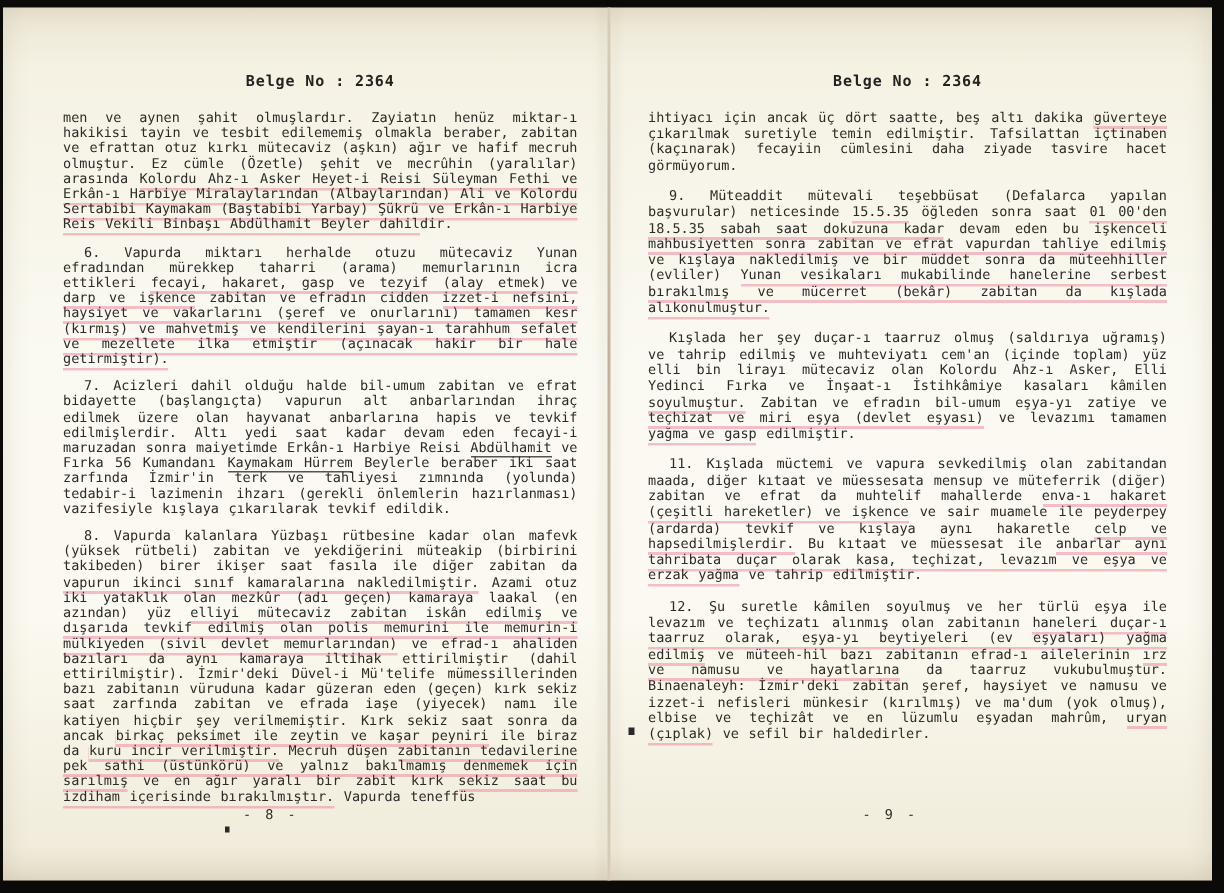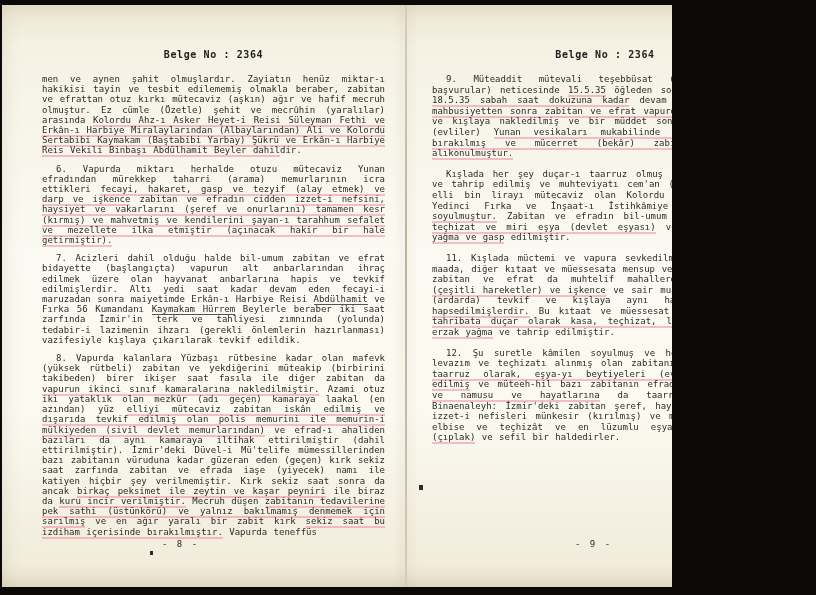--- a/index.html
+++ b/index.html
@@ -1,18 +1,18 @@
 <!DOCTYPE html>
 <html><head>
 <meta charset="utf-8">
 <style>
   html, body { margin: 0; padding: 0; background: #0b0a08; }
   .scan {
     position: relative;
-    width: 672px; height: 595px;
+    width: 816px; height: 595px;
     background: #0b0a08;
     overflow: hidden;
     font-family: "DejaVu Sans Mono", "Liberation Mono", monospace;
   }
   .spread {
     position: absolute; left: 2px; top: 5px;
     width: 806px; height: 582px;
     background: linear-gradient(180deg,
       #ece6d2 0%, #f5f2e4 7%, #fbfaf2 42%, #fbf9f0 70%, #f1ecdb 96%, #e7e1cc 100%);
     display: flex;
@@ -77,20 +77,21 @@
         <p>8. Vapurda kalanlara Yüzbaşı rütbesine kadar olan mafevk (yüksek rütbeli) zabitan ve yekdiğerini müteakip (birbirini takibeden) birer ikişer saat fasıla ile diğer zabitan da <span class="u">vapurun ikinci sınıf kamaralarına nakledilmiştir.</span> Azami otuz iki yataklık olan mezkûr (adı geçen) kamaraya laakal (en azından) yüz <span class="u">elliyi mütecaviz zabitan iskân edilmiş ve dışarıda tevkif edilmiş olan polis memurini ile memurin-i mülkiyeden (sivil devlet memurlarından)</span> ve efrad-ı ahaliden bazıları da aynı kamaraya iltihak ettirilmiştir (dahil ettirilmiştir). İzmir'deki Düvel-i Mü'telife mümessillerinden bazı zabitanın vüruduna kadar güzeran eden (geçen) kırk sekiz saat zarfında zabitan ve efrada iaşe (yiyecek) namı ile katiyen hiçbir şey verilmemiştir. Kırk sekiz saat sonra da ancak <span class="u">birkaç peksimet ile zeytin ve kaşar peyniri</span> ile biraz da <span class="u">kuru incir verilmiştir.</span> Mecruh düşen <span class="u">zabitanın tedavilerine pek sathi (üstünkörü) ve yalnız bakılmamış denmemek için sarılmış</span> ve en ağır yaralı bir zabit kırk <span class="u">sekiz saat bu izdiham içerisinde bırakılmıştır.</span> Vapurda teneffüs</p>
       </div>
       <div class="pagenum">- 8 -</div>
     </div>
 
     <div class="gutter"></div>
 
     <div class="page page-right">
       <div class="doc-header">Belge No : 2364</div>
       <div class="body">
+        <p class="cont">ihtiyacı için ancak üç dört saatte, beş altı dakika <span class="u">güverteye</span> çıkarılmak suretiyle temin edilmiştir. Tafsilattan içtinaben (kaçınarak) fecayiin cümlesini daha ziyade tasvire hacet görmüyorum.</p>
         <p>9. Müteaddit mütevali teşebbüsat (Defalarca yapılan başvurular) neticesinde <span class="u">15.5.35</span> öğleden sonra saat <span class="u">01 00'den 18.5.35 sabah saat dokuzuna kadar</span> devam eden bu işkenceli <span class="u">mahbusiyetten sonra zabitan ve efrat vapurdan tahliye edilmiş</span> ve kışlaya nakledilmiş ve bir müddet sonra da müteehhiller (evliler) <span class="u">Yunan vesikaları mukabilinde hanelerine serbest bırakılmış ve mücerret (bekâr) zabitan da kışlada alıkonulmuştur.</span></p>
         <p>Kışlada her şey duçar-ı taarruz olmuş (saldırıya uğramış) ve tahrip edilmiş ve muhteviyatı cem'an (içinde toplam) yüz elli bin lirayı mütecaviz olan Kolordu Ahz-ı Asker, Elli Yedinci Fırka ve İnşaat-ı İstihkâmiye kasaları kâmilen <span class="u">soyulmuştur.</span> Zabitan ve efradın bil-umum eşya-yı zatiye ve <span class="u">teçhizat ve miri eşya (devlet eşyası)</span> ve levazımı tamamen <span class="u">yağma ve gasp</span> edilmiştir.</p>
         <p>11. Kışlada müctemi ve vapura sevkedilmiş olan zabitandan maada, diğer kıtaat ve müessesata mensup ve müteferrik (diğer) zabitan ve efrat da muhtelif mahallerde <span class="u">enva-ı hakaret (çeşitli hareketler) ve işkence</span> ve sair muamele ile peyderpey (ardarda) tevkif ve kışlaya aynı hakaretle <span class="u">celp ve hapsedilmişlerdir.</span> Bu kıtaat ve müessesat ile <span class="u">anbarlar aynı tahribata duçar olarak kasa, teçhizat, levazım ve eşya ve erzak yağma</span> ve tahrip edilmiştir.</p>
         <p>12. Şu suretle kâmilen soyulmuş ve her türlü eşya ile levazım ve teçhizatı alınmış olan zabitanın <span class="u">haneleri duçar-ı taarruz olarak, eşya-yı beytiyeleri (ev eşyaları) yağma edilmiş</span> ve müteeh-hil bazı zabitanın efrad-ı ailelerinin <span class="u">ırz ve namusu ve hayatlarına</span> da taarruz vukubulmuştur. Binaenaleyh: İzmir'deki zabitan şeref, haysiyet ve namusu ve izzet-i nefisleri münkesir (kırılmış) ve ma'dum (yok olmuş), elbise ve teçhizât ve en lüzumlu eşyadan mahrûm, <span class="u">uryan (çıplak)</span> ve sefil bir haldedirler.</p>
       </div>
       <div class="pagenum">- 9 -</div>
     </div>
 
   </div>
   <div class="speck speck-1"></div>

